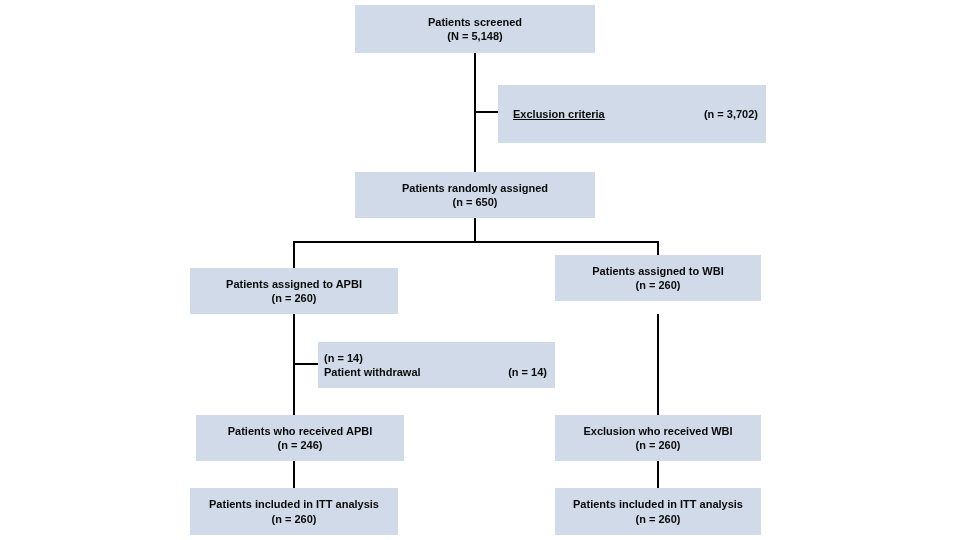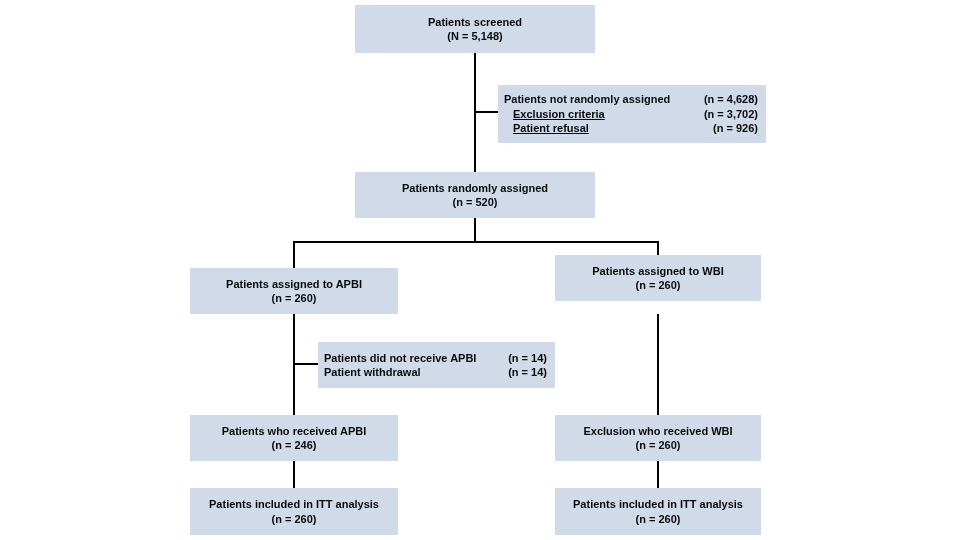--- a/index.html
+++ b/index.html
@@ -59,21 +59,21 @@
   .row .val { white-space: nowrap; text-align: right; }
   .row.indent .lbl { padding-left: 9px; text-decoration: underline; }
 
   
   #box-screened      { left: 355px; top: 5px;   width: 240px; height: 48px; }
   #box-not-assigned  { left: 498px; top: 85px;  width: 268px; height: 58px; }
   #box-randomized    { left: 355px; top: 172px; width: 240px; height: 46px; }
   #box-apbi-assigned { left: 190px; top: 268px; width: 208px; height: 46px; align-items: center; }
   #box-wbi-assigned  { left: 555px; top: 255px; width: 206px; height: 46px; }
   #box-not-received  { left: 318px; top: 342px; width: 237px; height: 46px; }
-  #box-apbi-received { left: 190px; top: 415px; width: 208px; height: 46px; }
+  #box-apbi-received { left: 196px; top: 415px; width: 208px; height: 46px; }
   #box-wbi-received  { left: 555px; top: 415px; width: 206px; height: 46px; }
   #box-apbi-itt      { left: 190px; top: 488px; width: 208px; height: 47px; }
   #box-wbi-itt       { left: 555px; top: 488px; width: 206px; height: 47px; }
 </style>
 </head>
 <body>
 
 <div class="canvas">
 
   <svg class="lines-svg" viewBox="0 0 960 540" xmlns="http://www.w3.org/2000/svg">
@@ -87,52 +87,43 @@
     <path d="M294,461 L294,488"></path>
     <path d="M658,461 L658,488"></path>
   </svg>
 
   <div class="node center" id="box-screened">
     <span>Patients screened</span>
     <span>(N = 5,148)</span>
   </div>
 
   <div class="node listbox" id="box-not-assigned">
-    <div class="row">
-      <span class="lbl">Patients not randomly assigned</span>
-      <span class="val">(n = 4,628)</span>
-    </div>
     <div class="row indent">
       <span class="lbl">Exclusion criteria</span>
       <span class="val">(n = 3,702)</span>
-    </div>
-    <div class="row indent">
-      <span class="lbl">Patient refusal</span>
-      <span class="val">(n = 926)</span>
     </div>
   </div>
 
   <div class="node center" id="box-randomized">
     <span>Patients randomly assigned</span>
-    <span>(n = 520)</span>
+    <span>(n = 650)</span>
   </div>
 
   <div class="node center" id="box-apbi-assigned">
     <span>Patients assigned to APBI</span>
     <span>(n = 260)</span>
   </div>
 
   <div class="node center" id="box-wbi-assigned">
     <span>Patients assigned to WBI</span>
     <span>(n = 260)</span>
   </div>
 
   <div class="node listbox" id="box-not-received">
     <div class="row">
-      <span class="lbl">Patients did not receive APBI</span>
       <span class="val">(n = 14)</span>
     </div>
     <div class="row">
       <span class="lbl">Patient withdrawal</span>
       <span class="val">(n = 14)</span>
     </div>
   </div>
 
   <div class="node center" id="box-apbi-received">
     <span>Patients who received APBI</span>

